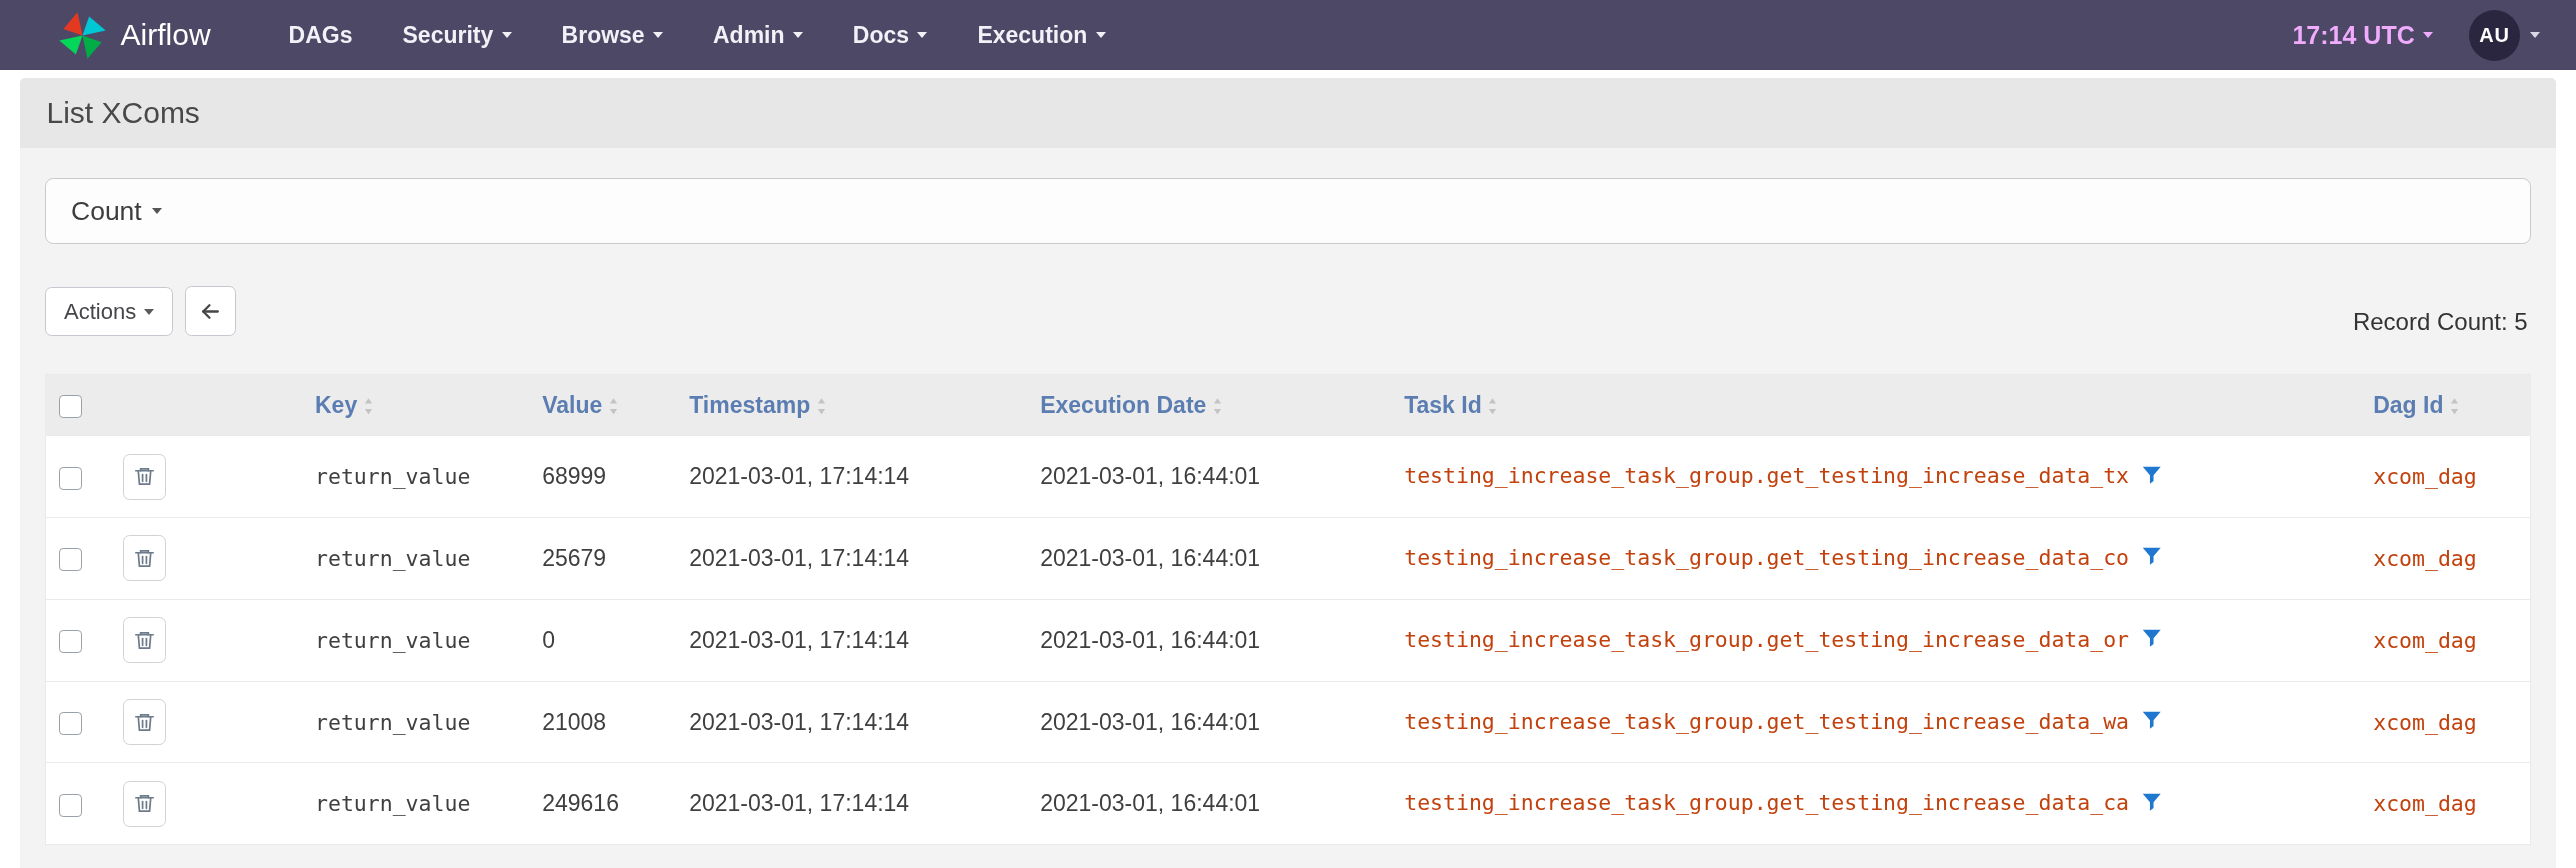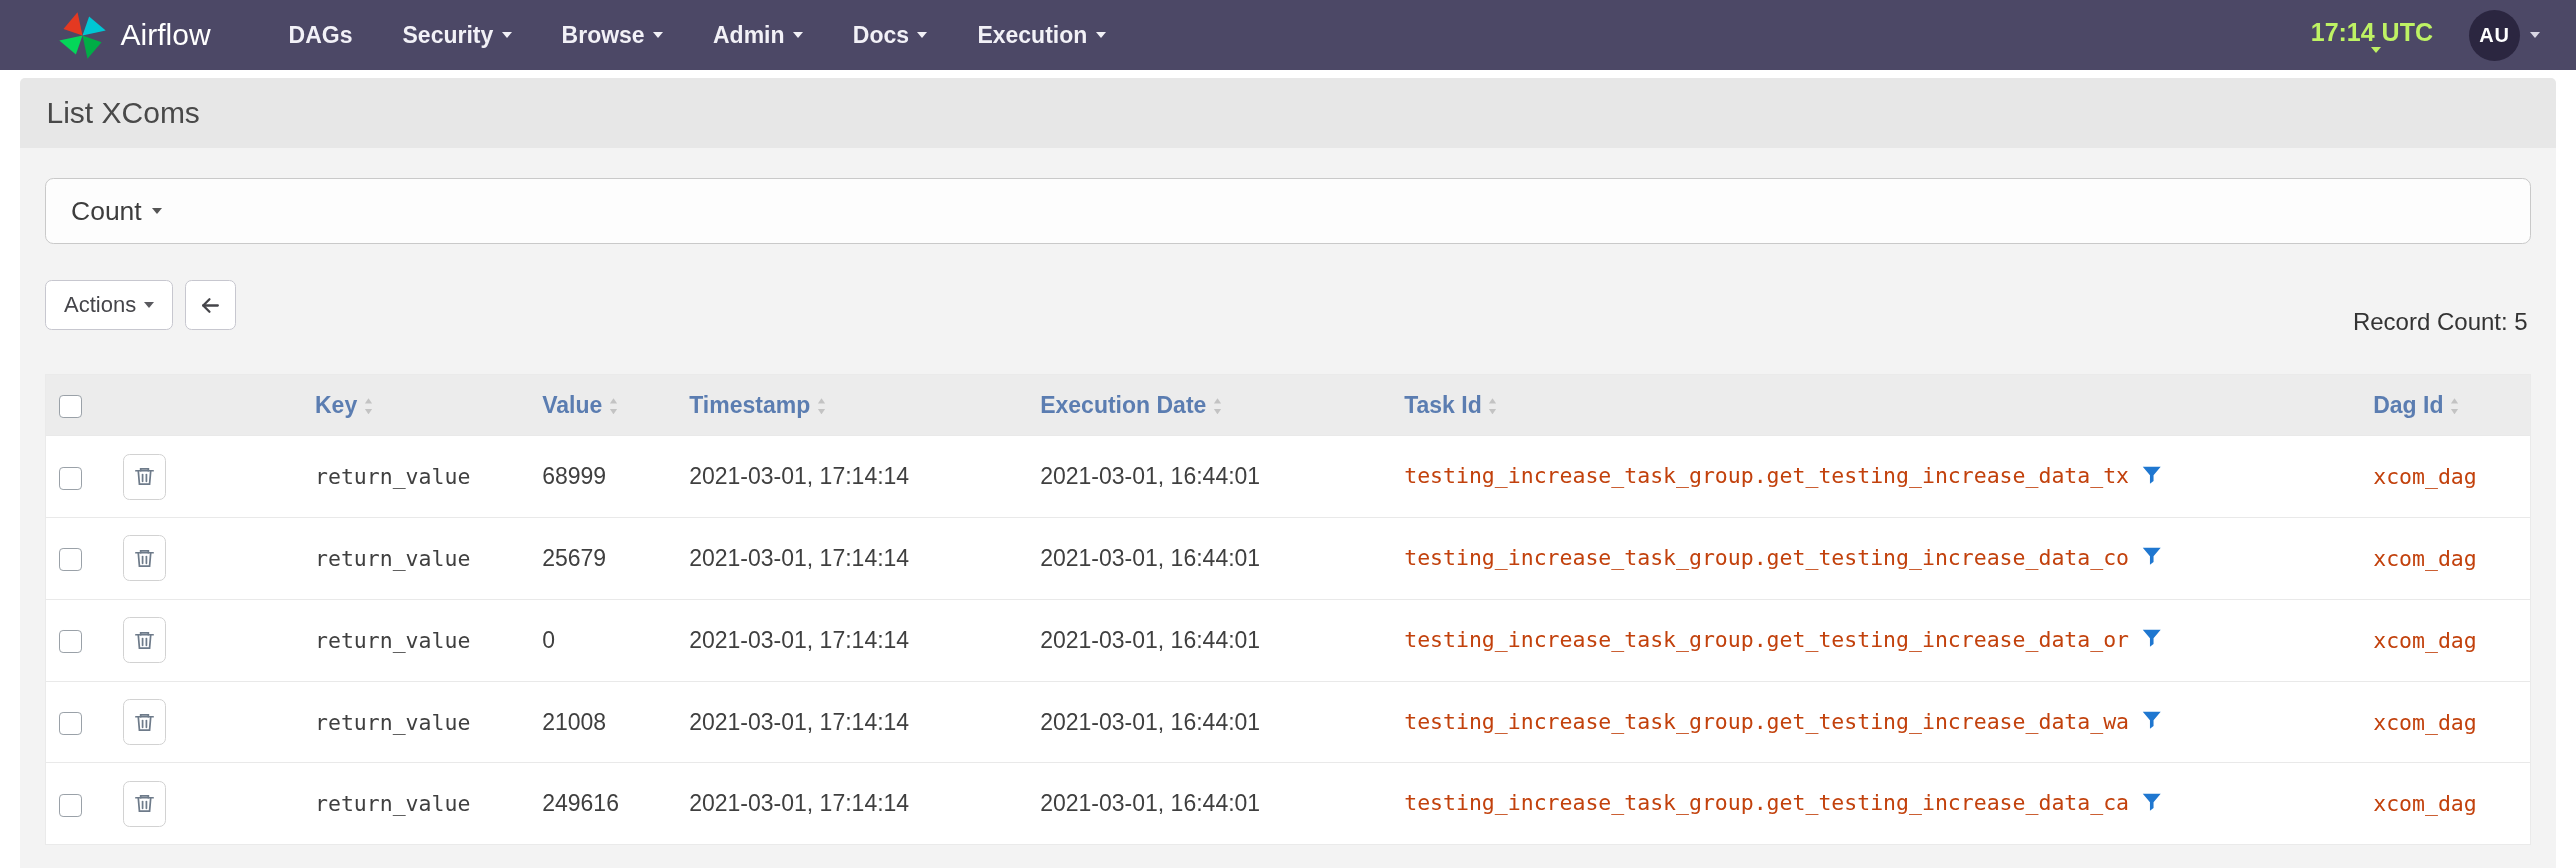--- a/index.html
+++ b/index.html
@@ -25,21 +25,21 @@
     padding:0 25px; display:flex; align-items:center; height:100%;
     text-decoration:none; cursor:pointer;
   }
   .caret {
     display:inline-block; width:0; height:0;
     border-left:5.8px solid transparent; border-right:5.8px solid transparent;
     border-top:6.6px solid currentColor;
     margin-left:8.3px;
   }
   .nav-right { margin-left:auto; display:flex; align-items:center; }
-  .clock { color:#bef264; font-size:25px; font-weight:700; display:flex; align-items:center; margin-right:36px; cursor:pointer;flex-direction:column; }
+  .clock { color:#f0abfc; font-size:25px; font-weight:700; display:flex; align-items:center; margin-right:36px; cursor:pointer; }
   .user-menu { display:flex; align-items:center; color:#d9d7e4; cursor:pointer; }
   .avatar {
     width:51px; height:51px; border-radius:50%;
     background:#2b2640; color:#ffffff;
     font-size:20px; font-weight:700; letter-spacing:0.8px;
     display:flex; align-items:center; justify-content:center;
   }
   .user-menu .caret { margin-left:10px; }
 
   
@@ -51,21 +51,21 @@
   }
   .panel-body { background:#f3f3f3; padding:30px 25px 35px 25px; border-radius:0 0 5px 5px; }
 
   .search-box {
     background:#fdfdfd; border:1.7px solid #c9c9c9; border-radius:8.3px;
     padding:16.5px 25px; font-size:26.5px; font-weight:500; color:#3d3d3d;
     display:flex; align-items:center; cursor:pointer;
   }
   .search-box .caret { border-top-color:#555; margin-left:10px; }
 
-  .toolbar { display:flex; align-items:flex-start; margin-top:36px; }
+  .toolbar { display:flex; align-items:flex-end; margin-top:36px; }
   .btn {
     background:#ffffff; border:1.7px solid #c7c7cf; border-radius:6.6px;
     font-family:"Liberation Sans", sans-serif;
     font-size:22px; color:#45454a; padding:10.7px 18px;
     display:inline-flex; align-items:center; cursor:pointer;
   }
   .btn .caret { border-top-color:#5a5a5f; margin-left:8.3px; }
   .btn-icon { margin-left:11.6px; width:51px; height:50px; justify-content:center; padding:0; }
   .record-count { margin-left:auto; font-size:24px; color:#333333; padding-right:3.3px;margin-top:28px; }
 

